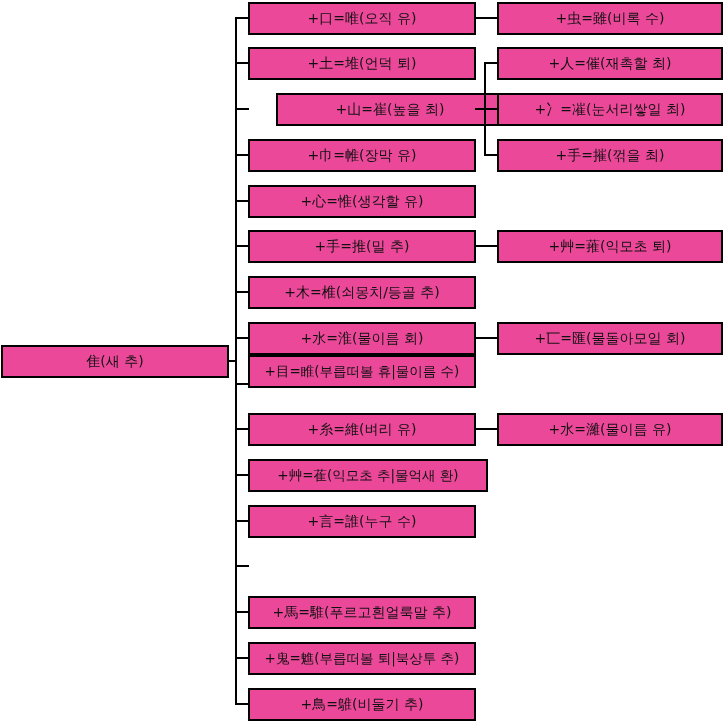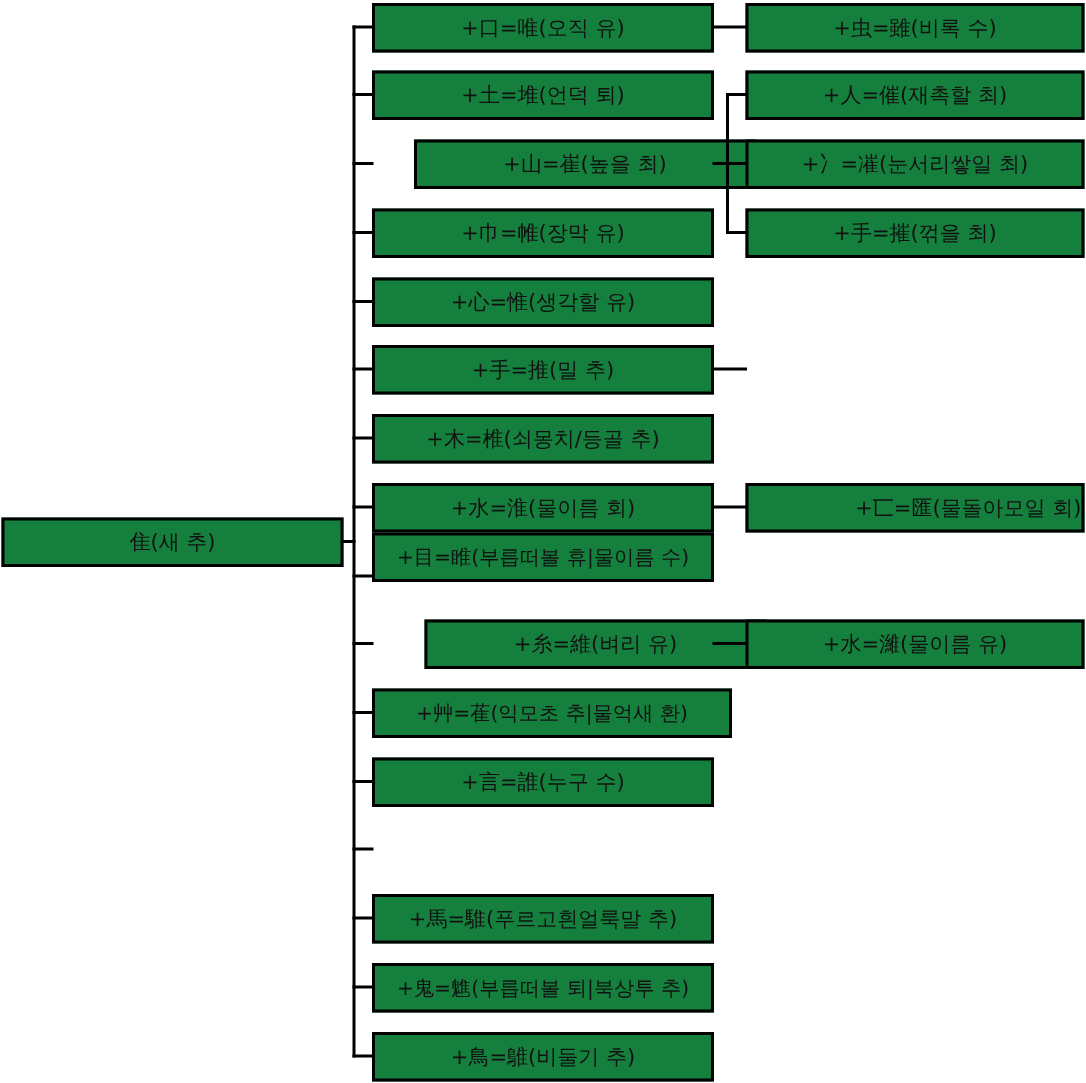--- a/index.html
+++ b/index.html
@@ -1,20 +1,20 @@
 <!DOCTYPE html>
 <html><head>
 <meta charset="utf-8">
 <style>
   html, body { margin: 0; padding: 0; background: #ffffff; }
   body { width: 724px; height: 722px; position: relative; overflow: hidden;
          font-family: "DejaVu Sans", "Liberation Sans", sans-serif; }
   #diagram { position: absolute; left: 0; top: 0; width: 724px; height: 722px; }
   .node { position: absolute; box-sizing: border-box; border: 2px solid #000;
-          background: #15803d; display: flex; align-items: center; justify-content: center;
+          background: #ec4899; display: flex; align-items: center; justify-content: center;
           font-size: 14px; color: #111; white-space: nowrap; overflow: hidden; height: 33px; }
   .node span { display: block; }
   .line { position: absolute; background: #000; }
   .h { height: 2px; }
   .v { width: 2px; }
 </style>
 </head>
 <body>
 
 <div id="diagram">
@@ -47,21 +47,21 @@
     </div>
   <div class="node" style="left:248px; top:276px; width:228px;">
       <span>+木=椎(쇠몽치/등골 추)</span>
     </div>
   <div class="node" style="left:248px; top:322px; width:228px;">
       <span>+水=淮(물이름 회)</span>
     </div>
   <div class="node" style="left:248px; top:355px; width:228px; font-size:13.5px;">
       <span>+目=睢(부릅떠볼 휴|물이름 수)</span>
     </div>
-  <div class="node" style="left:248px; top:413px; width:228px;margin-left:35px;">
+  <div class="node" style="left:248px; top:413px; width:228px;">
       <span>+糸=維(벼리 유)</span>
     </div>
   <div class="node" style="left:248px; top:459px; width:240px; font-size:13.5px;">
       <span>+艸=萑(익모초 추|물억새 환)</span>
     </div>
   <div class="node" style="left:248px; top:505px; width:228px;">
       <span>+言=誰(누구 수)</span>
     </div>
   <div class="node" style="left:248px; top:596px; width:228px;">
       <span>+馬=騅(푸르고흰얼룩말 추)</span>
@@ -95,21 +95,24 @@
     </div>
   <div class="node" style="left:497px; top:47px; width:226px;">
       <span>+人=催(재촉할 최)</span>
     </div>
   <div class="node" style="left:497px; top:93px; width:226px;">
       <span>+冫=凗(눈서리쌓일 최)</span>
     </div>
   <div class="node" style="left:497px; top:139px; width:226px;">
       <span>+手=摧(꺾을 최)</span>
     </div>
-  <div class="node" style="left:497px; top:322px; width:226px;justify-content:flex-end;">
+  <div class="node" style="left:497px; top:230px; width:226px;">
+      <span>+艸=蓷(익모초 퇴)</span>
+    </div>
+  <div class="node" style="left:497px; top:322px; width:226px;">
       <span>+匸=匯(물돌아모일 회)</span>
     </div>
   <div class="node" style="left:497px; top:413px; width:226px;">
       <span>+水=濰(물이름 유)</span>
     </div>
 
   <div class="line h" style="left:475px; top:17px; width:23px;"></div>
 
   <div class="line h" style="left:475px; top:108px; width:23px;"></div>
   <div class="line v" style="left:484px; top:62px; height:94px;"></div>

